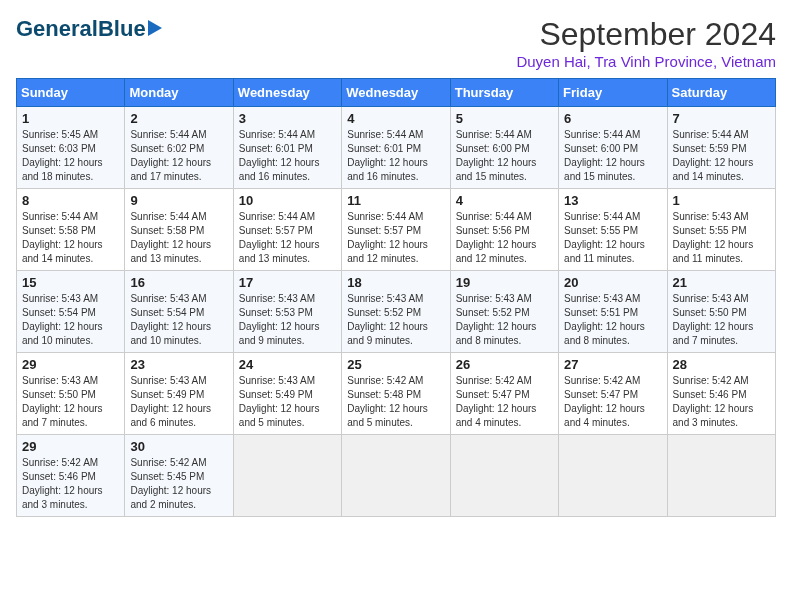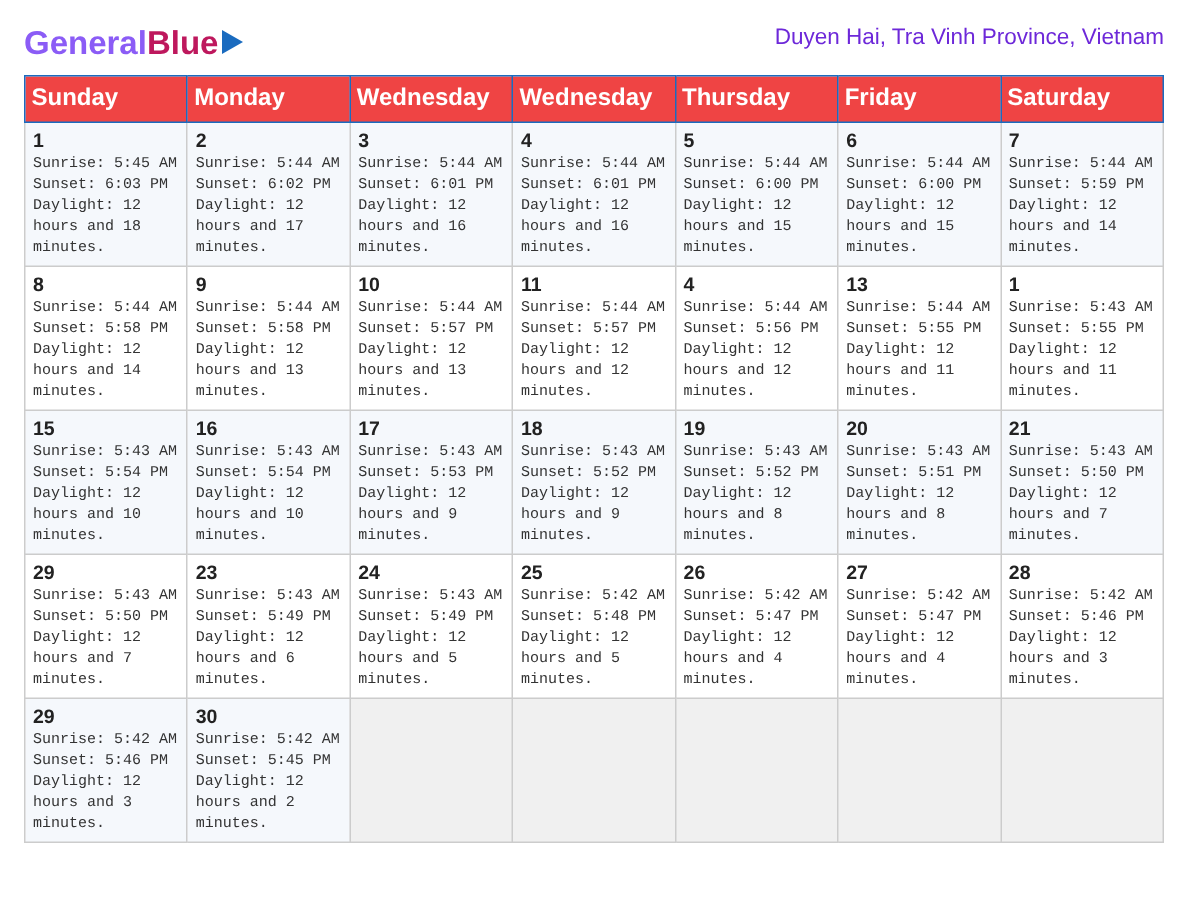--- a/index.html
+++ b/index.html
@@ -21,40 +21,40 @@
       flex-direction: column;
       align-items: flex-start;
     }
     .logo-text {
       display: flex;
       align-items: center;
       font-size: 22px;
       font-weight: bold;
       color: #333;
     }
-    .logo-text .general { color: #8b5cf6; }
-    .logo-text .blue { color: #be185d; }
+    .logo-text .general { color: #0c4a6e; }
+    .logo-text .blue { color: #0c4a6e; }
     .logo-arrow {
       width: 0; height: 0;
       border-top: 8px solid transparent;
       border-bottom: 8px solid transparent;
       border-left: 14px solid #1a6bbf;
       display: inline-block;
       margin-left: 2px;
       margin-top: -2px;
     }
     .title-block { text-align: right; }
     .title-block h1 { font-size: 32px; font-weight: normal; color: #333; }
     .title-block h2 { font-size: 15px; font-weight: normal; color: #6d28d9; }
 
     .calendar { width: 100%; border-collapse: collapse; }
     .calendar thead tr th {
-      background: #ef4444;
+      background: #3b82f6;
       color: #fff;
-      font-size: 16px;
+      font-size: 13px;
       font-weight: bold;
       padding: 6px 4px;
       border: 1px solid #1a6bbf;
       text-align: left;
     }
     .calendar tbody tr td {
       border: 1px solid #ccc;
       vertical-align: top;
       padding: 4px 5px;
       font-size: 10.5px;
@@ -66,34 +66,35 @@
     .calendar tbody tr:nth-child(odd) td { background: #f5f8fc; }
     .calendar tbody tr:nth-child(even) td { background: #fff; }
     .calendar tbody tr td.empty { background: #f0f0f0; }
     .day-num {
       font-size: 13px;
       font-weight: bold;
       color: #222;
       display: block;
       margin-bottom: 2px;
     }
-    .day-info { line-height: 1.4; font-size: 10px; color: #333; font-family: Liberation Mono, monospace; }
+    .day-info { line-height: 1.4; font-size: 10px; color: #333; }
   </style>
 </head>
 <body>
 
 <div class="header">
   <div class="logo">
     <div class="logo-text">
       <span class="general">General</span>
         <span class="blue">Blue</span>
         <span class="logo-arrow"></span>
     </div>
   </div>
   <div class="title-block">
+    <h1>September 2024</h1>
     <h2>Duyen Hai, Tra Vinh Province, Vietnam</h2>
   </div>
 </div>
 
 <table class="calendar">
   <thead>
     <tr>
     <th>Sunday</th>
         <th>Monday</th>
         <th>Wednesday</th>

